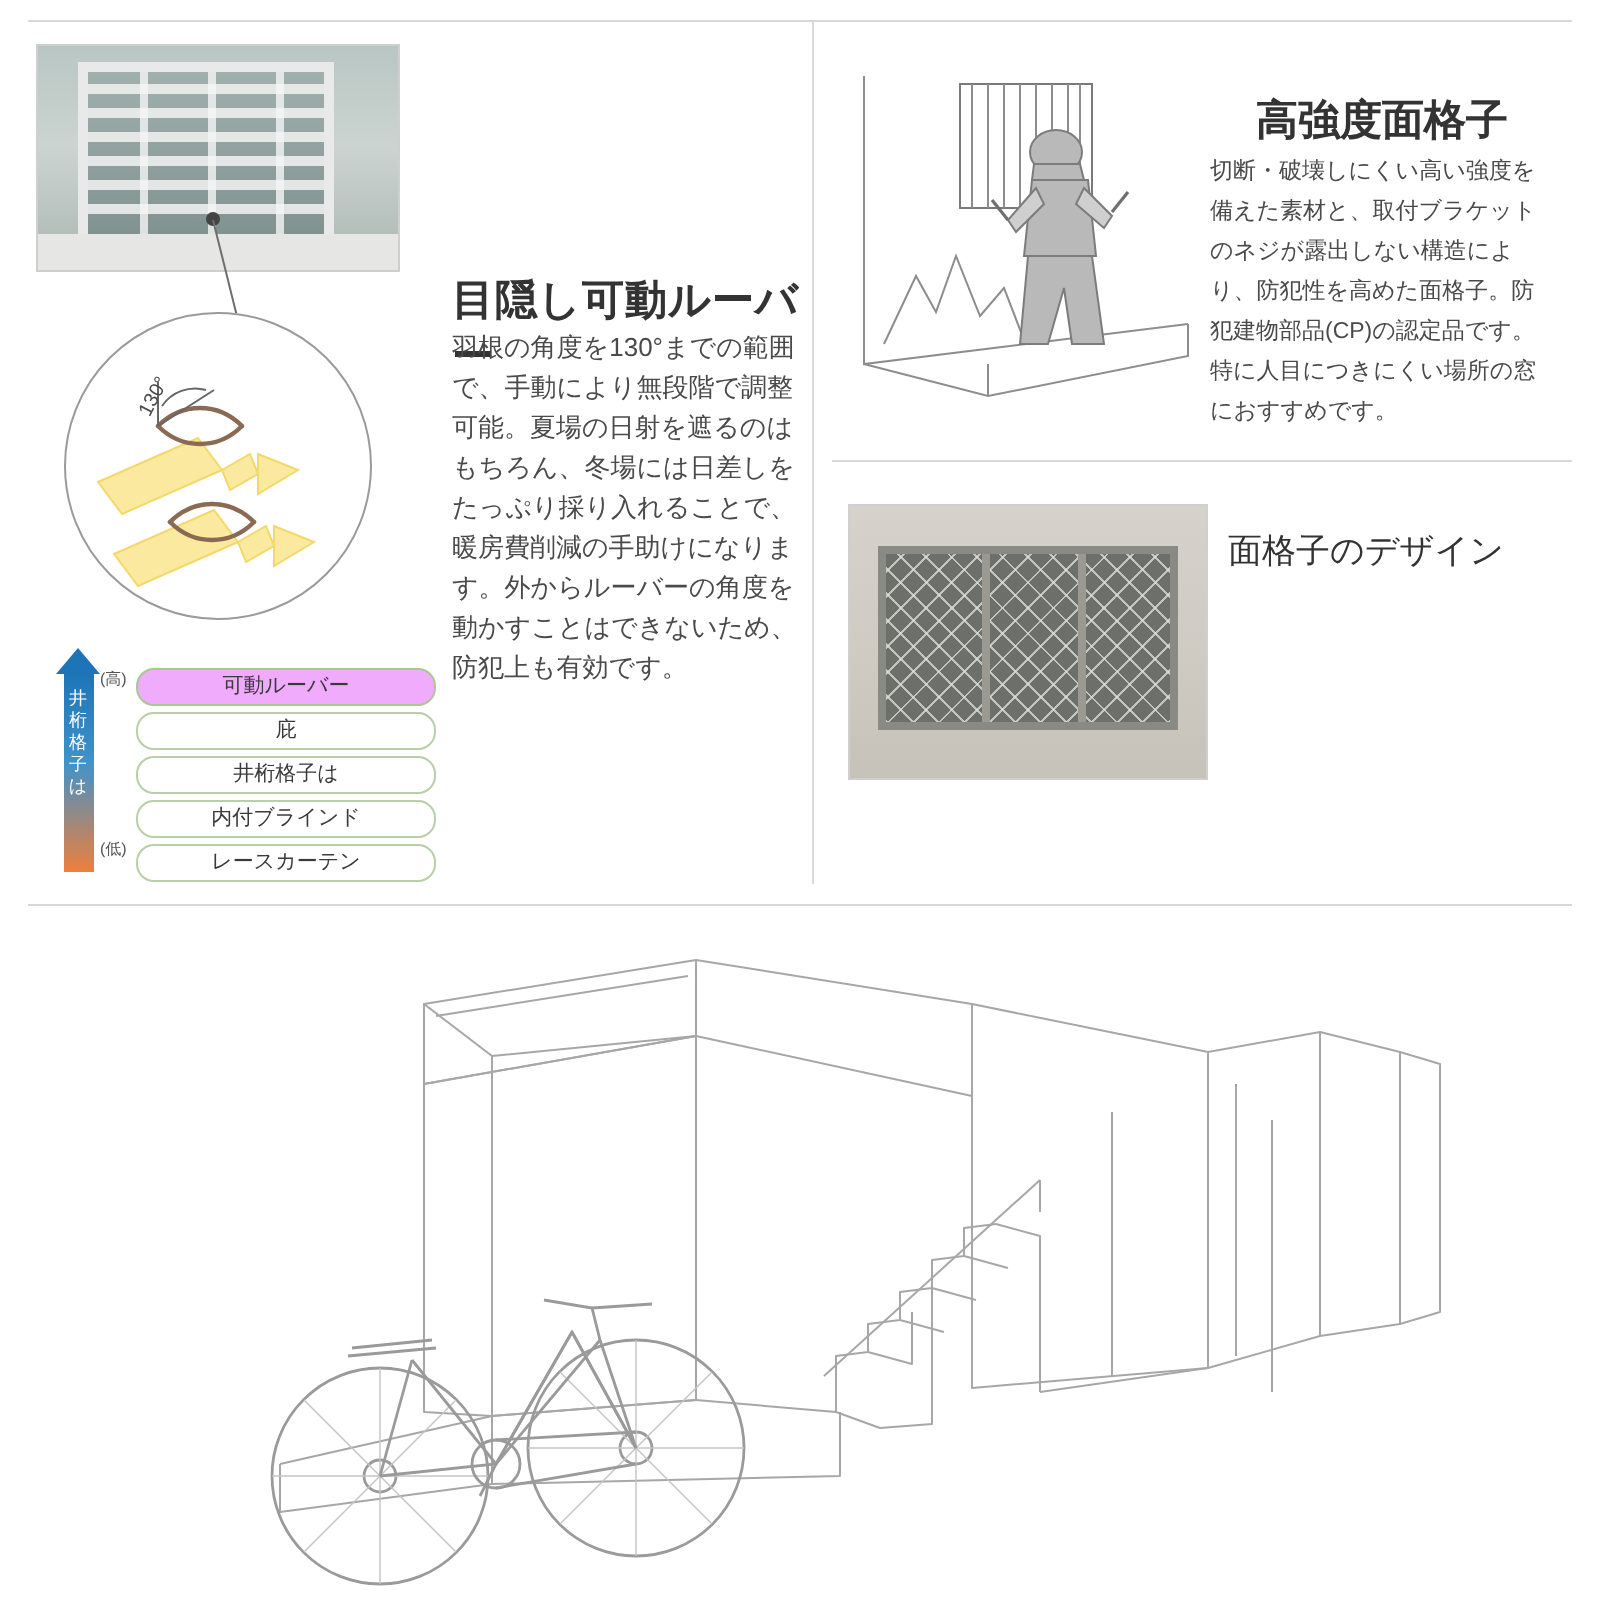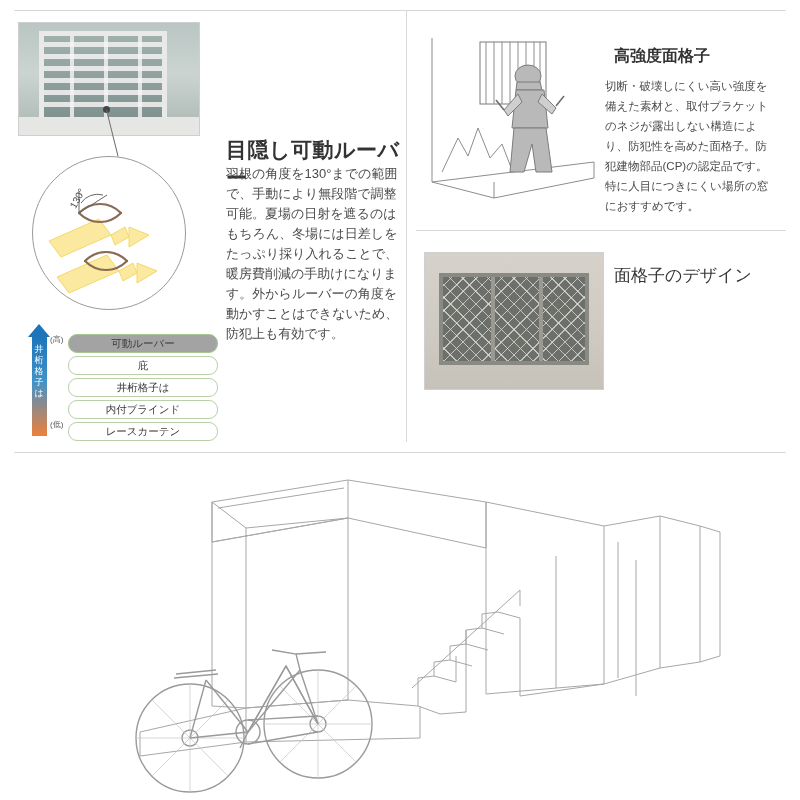--- a/index.html
+++ b/index.html
@@ -156,21 +156,21 @@
     line-height: 17px;
     margin-bottom: 3px;
     border: 1px solid #b9cfa8;
     border-radius: 9px;
     background: #ffffff;
     font-size: 10.5px;
     color: #3a3a3a;
     text-align: center;
   }
   .shade-item.active {
-    background: #a3a3a3;
+    background: #f0abfc;
     border-color: #a9c794;
   }
 
   
   .louver-title {
     position: absolute;
     left: 212px; top: 122px;
     font-size: 21px;
     font-weight: bold;
     color: #333;
@@ -193,22 +193,22 @@
   }
   .illus-box {
     position: absolute;
     left: 8px; top: 18px;
     width: 178px; height: 172px;
     background: #ffffff;
     overflow: hidden;
   }
   .r-title-1 {
     position: absolute;
-    left: 198px; top: 32px;
-    font-size: 16px;
+    left: 212px; top: 32px;
+    font-size: 21px;
     font-weight: bold;
     color: #333;
   }
   .r-body-1 {
     position: absolute;
     left: 189px; top: 62px;
     width: 172px;
     font-size: 11.5px;
     line-height: 20px;
     color: #4a4a4a;

